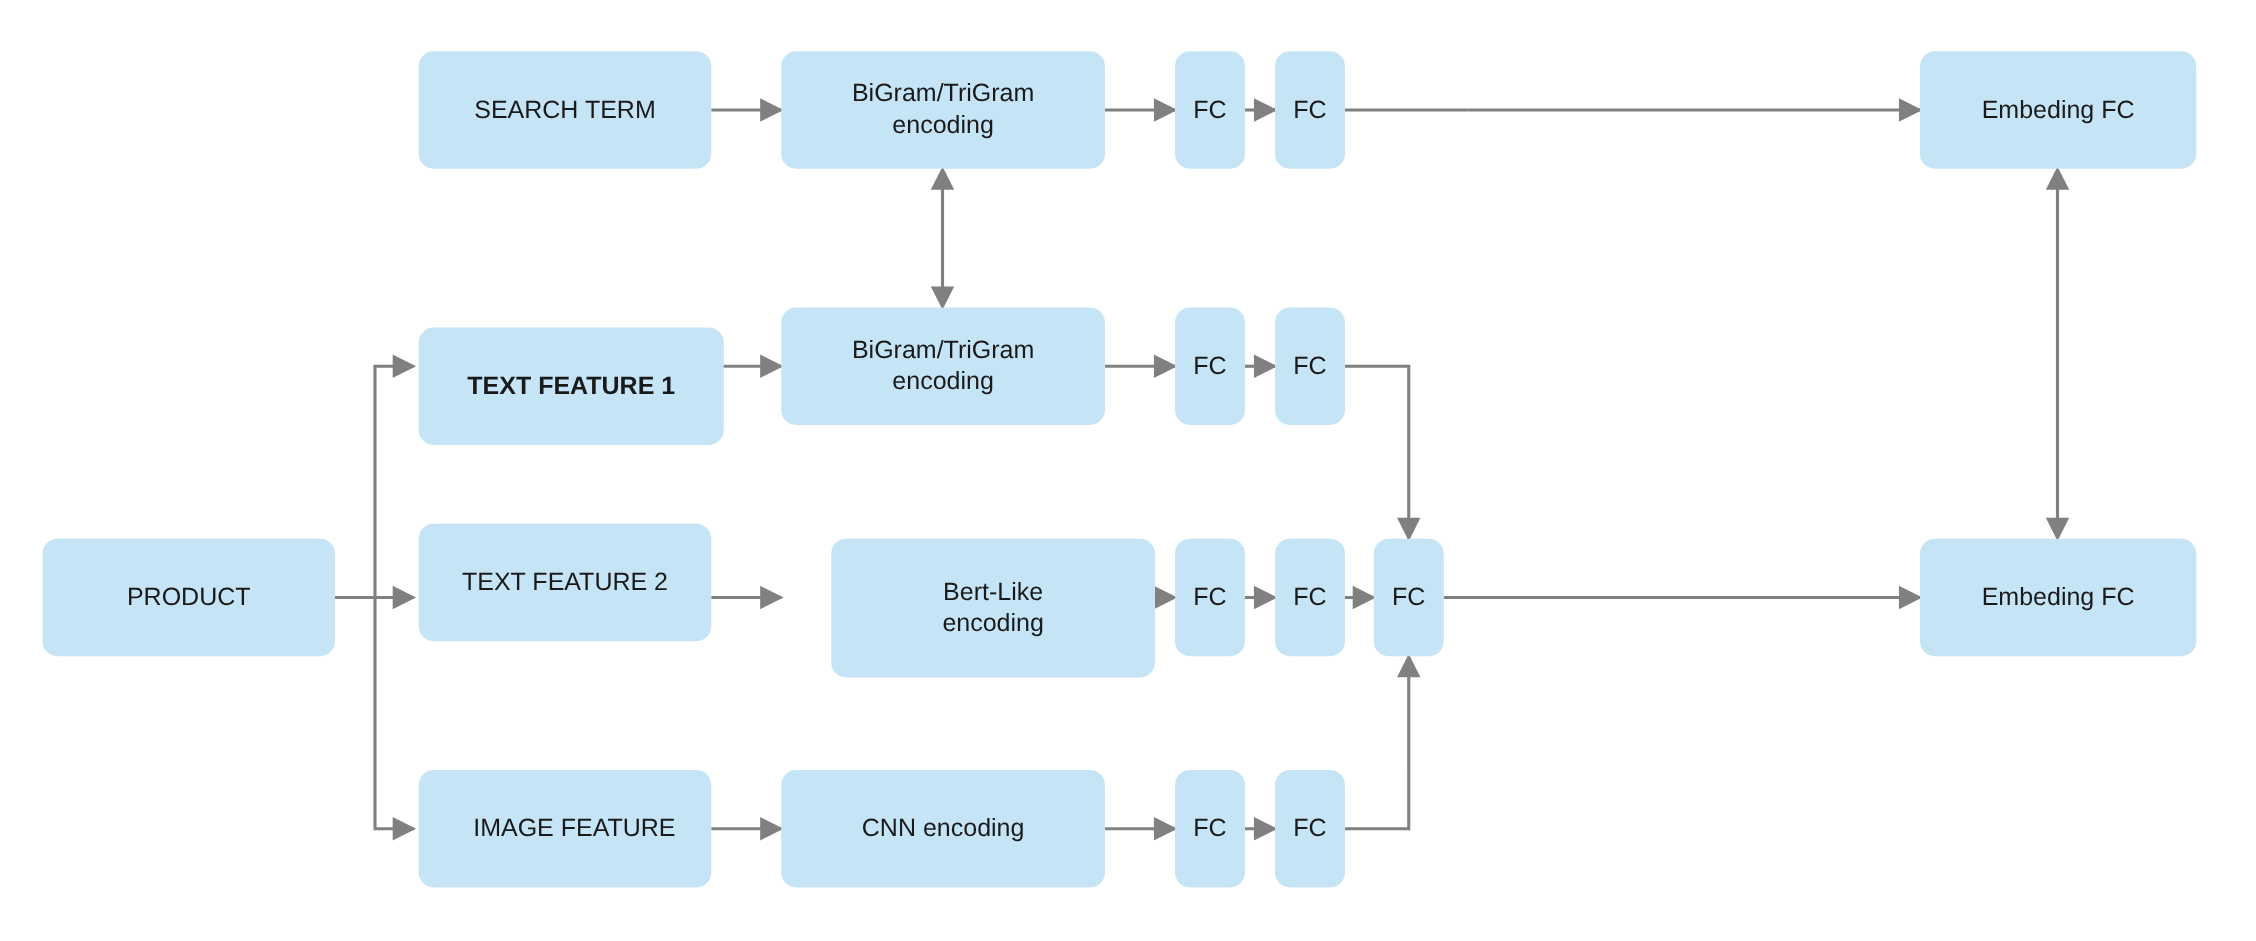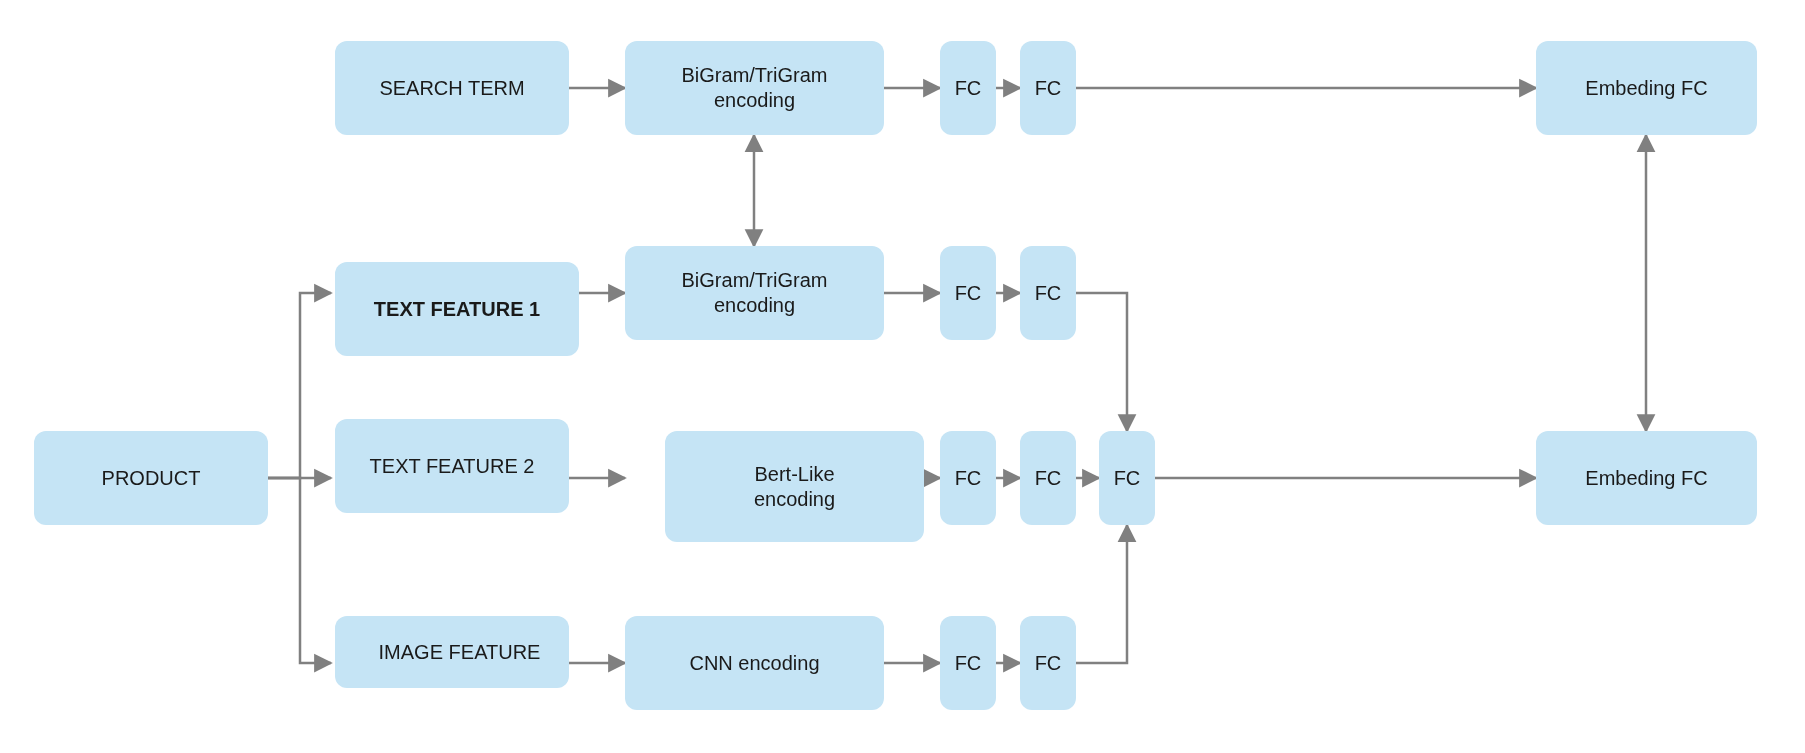--- a/index.html
+++ b/index.html
@@ -126,21 +126,21 @@
   <div class="node" style="left:1020px;top:431px; width:56px;  height:94px;">
       <span>FC</span>
     </div>
   <div class="node" style="left:1099px;top:431px; width:56px;  height:94px;">
       <span>FC</span>
     </div>
   <div class="node" style="left:1536px;top:431px; width:221px; height:94px;">
       <span>Embeding FC</span>
     </div>
 
-  <div class="node" style="left:335px; top:616px; width:234px; height:72px;padding-left:21px;">
+  <div class="node" style="left:335px; top:616px; width:234px; height:94px;padding-left:21px;">
       <span>IMAGE FEATURE</span>
     </div>
   <div class="node" style="left:625px; top:616px; width:259px; height:94px;text-align:right;">
       <span>CNN encoding</span>
     </div>
   <div class="node" style="left:940px; top:616px; width:56px;  height:94px;">
       <span>FC</span>
     </div>
   <div class="node" style="left:1020px;top:616px; width:56px;  height:94px;">
       <span>FC</span>

